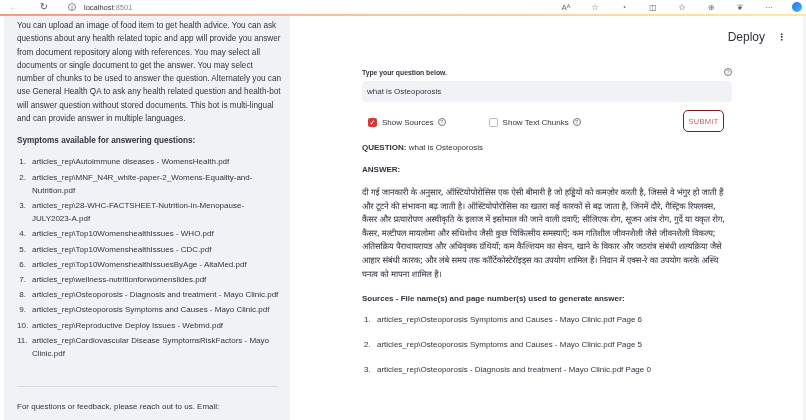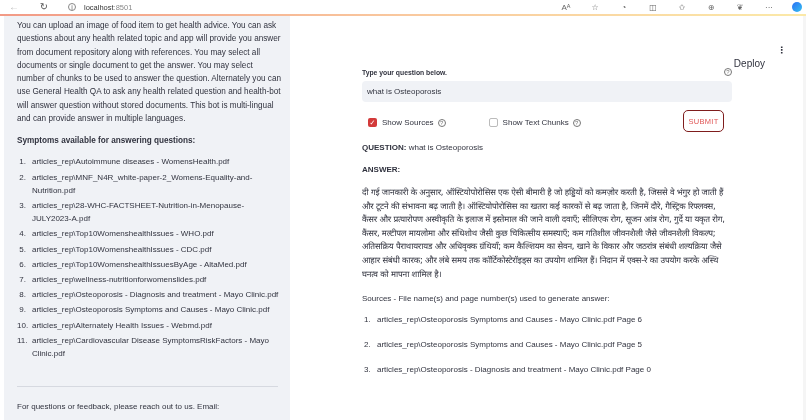--- a/index.html
+++ b/index.html
@@ -25,40 +25,40 @@
     .sidebar h3 { font-size: 8.2px; font-weight: bold; margin-top: 11px; color: #31333f; }
     .sidebar ol { margin-top: 10px; list-style: none; }
     .sidebar ol li { display: flex; font-size: 8px; line-height: 13.2px; margin-bottom: 2px; color: #31333f; }
     .sidebar ol li .num { width: 15px; flex-shrink: 0; text-align: right; padding-right: 6px; }
     .sidebar hr { border: none; border-top: 1px solid #d6d9e0; margin: 26px 4px 0 0; }
     .sidebar .feedback { font-size: 8px; margin-top: 15px; color: #31333f; }
 
     
     .main { position: absolute; top: 16px; left: 290px; width: 516px; height: 404px; background: #fff; }
     .header-actions { position: absolute; top: 14px; right: 20px; display: flex; align-items: center; gap: 12px; }
-    .deploy { font-size: 10px; color: #31333f; margin-top: 28px; }
+    .deploy { font-size: 12px; color: #31333f; }
     .kebab { font-size: 9px; font-weight: bold; color: #31333f; }
     .content { position: absolute; left: 72px; top: 52px; width: 370px; }
     .label-row { display: flex; justify-content: space-between; align-items: center; }
     .label { font-size: 6.8px; font-weight: bold; color: #31333f; }
     .help { width: 8px; height: 8px; border: 1px solid #777; border-radius: 50%; font-size: 6px; line-height: 6.5px; text-align: center; color: #777; display: inline-block; }
     .text-input { margin-top: 5px; width: 370px; height: 21px; background: #f0f2f6; border-radius: 4px; font-size: 8px; padding: 5px 5px; color: #31333f; border: none; outline: none; font-family: "Liberation Sans", sans-serif; }
     .controls-row { position: relative; margin-top: 8px; height: 24px; display: flex; align-items: center; }
-    .cb { display: flex; align-items: flex-end; font-size: 8px; color: #31333f; padding-left: 6px; }
+    .cb { display: flex; align-items: flex-start; font-size: 8px; color: #31333f; padding-left: 6px; }
     .cb .box { width: 9px; height: 9px; border-radius: 2px; margin-right: 5px; display: inline-flex; align-items: center; justify-content: center; }
     .cb .box.checked { background: #ff4b4b; background: #d33a3a; color: #fff; font-size: 7px; line-height: 9px; }
     .cb .box.unchecked { border: 1px solid #bbb; background: #fff; }
     .cb .help { margin-left: 4px; }
     .cb.second { margin-left: 37px; }
     .submit { position: absolute; right: 8px; top: 0; height: 22px; width: 41px; border: 1px solid #7f1d1d; border-radius: 5px; background: #fff; color: #e05656; font-size: 7.5px; letter-spacing: 0.3px; font-family: "Liberation Sans", sans-serif; }
     .qa { margin-top: 9px; font-size: 8px; color: #31333f; }
     .qa b { font-weight: bold; }
     .answer-label { margin-top: 13px; font-size: 8px; font-weight: bold; }
     .answer-text { margin-top: 12px; font-size: 8.4px; line-height: 13.6px; color: #31333f; font-family: "DejaVu Sans", sans-serif; letter-spacing: -0.2px; }
-    .sources-title { margin-top: 13px; font-size: 8px; font-weight: normal; }
+    .sources-title { margin-top: 13px; font-size: 8px; font-weight: bold; }
     .sources ol { list-style: none; margin-top: 12px; }
     .sources ol li { display: flex; font-size: 8px; margin-bottom: 16px; color: #31333f; }
     .sources ol li .num { width: 15px; padding-left: 2px; }
     .scrollbar { position: absolute; right: 0; top: 0; width: 3px; height: 404px; background: #f5f5f5; }
   </style>
 </head>
 <body>
 
 <div class="browser-bar">
   <span class="nav-btn back">←</span>
@@ -116,21 +116,21 @@
     <li>
         <span class="num">8.</span>
         <span>articles_rep\Osteoporosis - Diagnosis and treatment - Mayo Clinic.pdf</span>
       </li>
     <li>
         <span class="num">9.</span>
         <span>articles_rep\Osteoporosis Symptoms and Causes - Mayo Clinic.pdf</span>
       </li>
     <li>
         <span class="num">10.</span>
-        <span>articles_rep\Alternately Health Issues - Webmd.pdf</span>
+        <span>articles_rep\Reproductive Deploy Issues - Webmd.pdf</span>
       </li>
     <li>
         <span class="num">11.</span>
         <span>articles_rep\Cardiovascular Disease SymptomsRiskFactors - Mayo Clinic.pdf</span>
       </li>
   </ol>
   <hr>
   <p class="feedback">For questions or feedback, please reach out to us. Email:</p>
 </aside>
 

